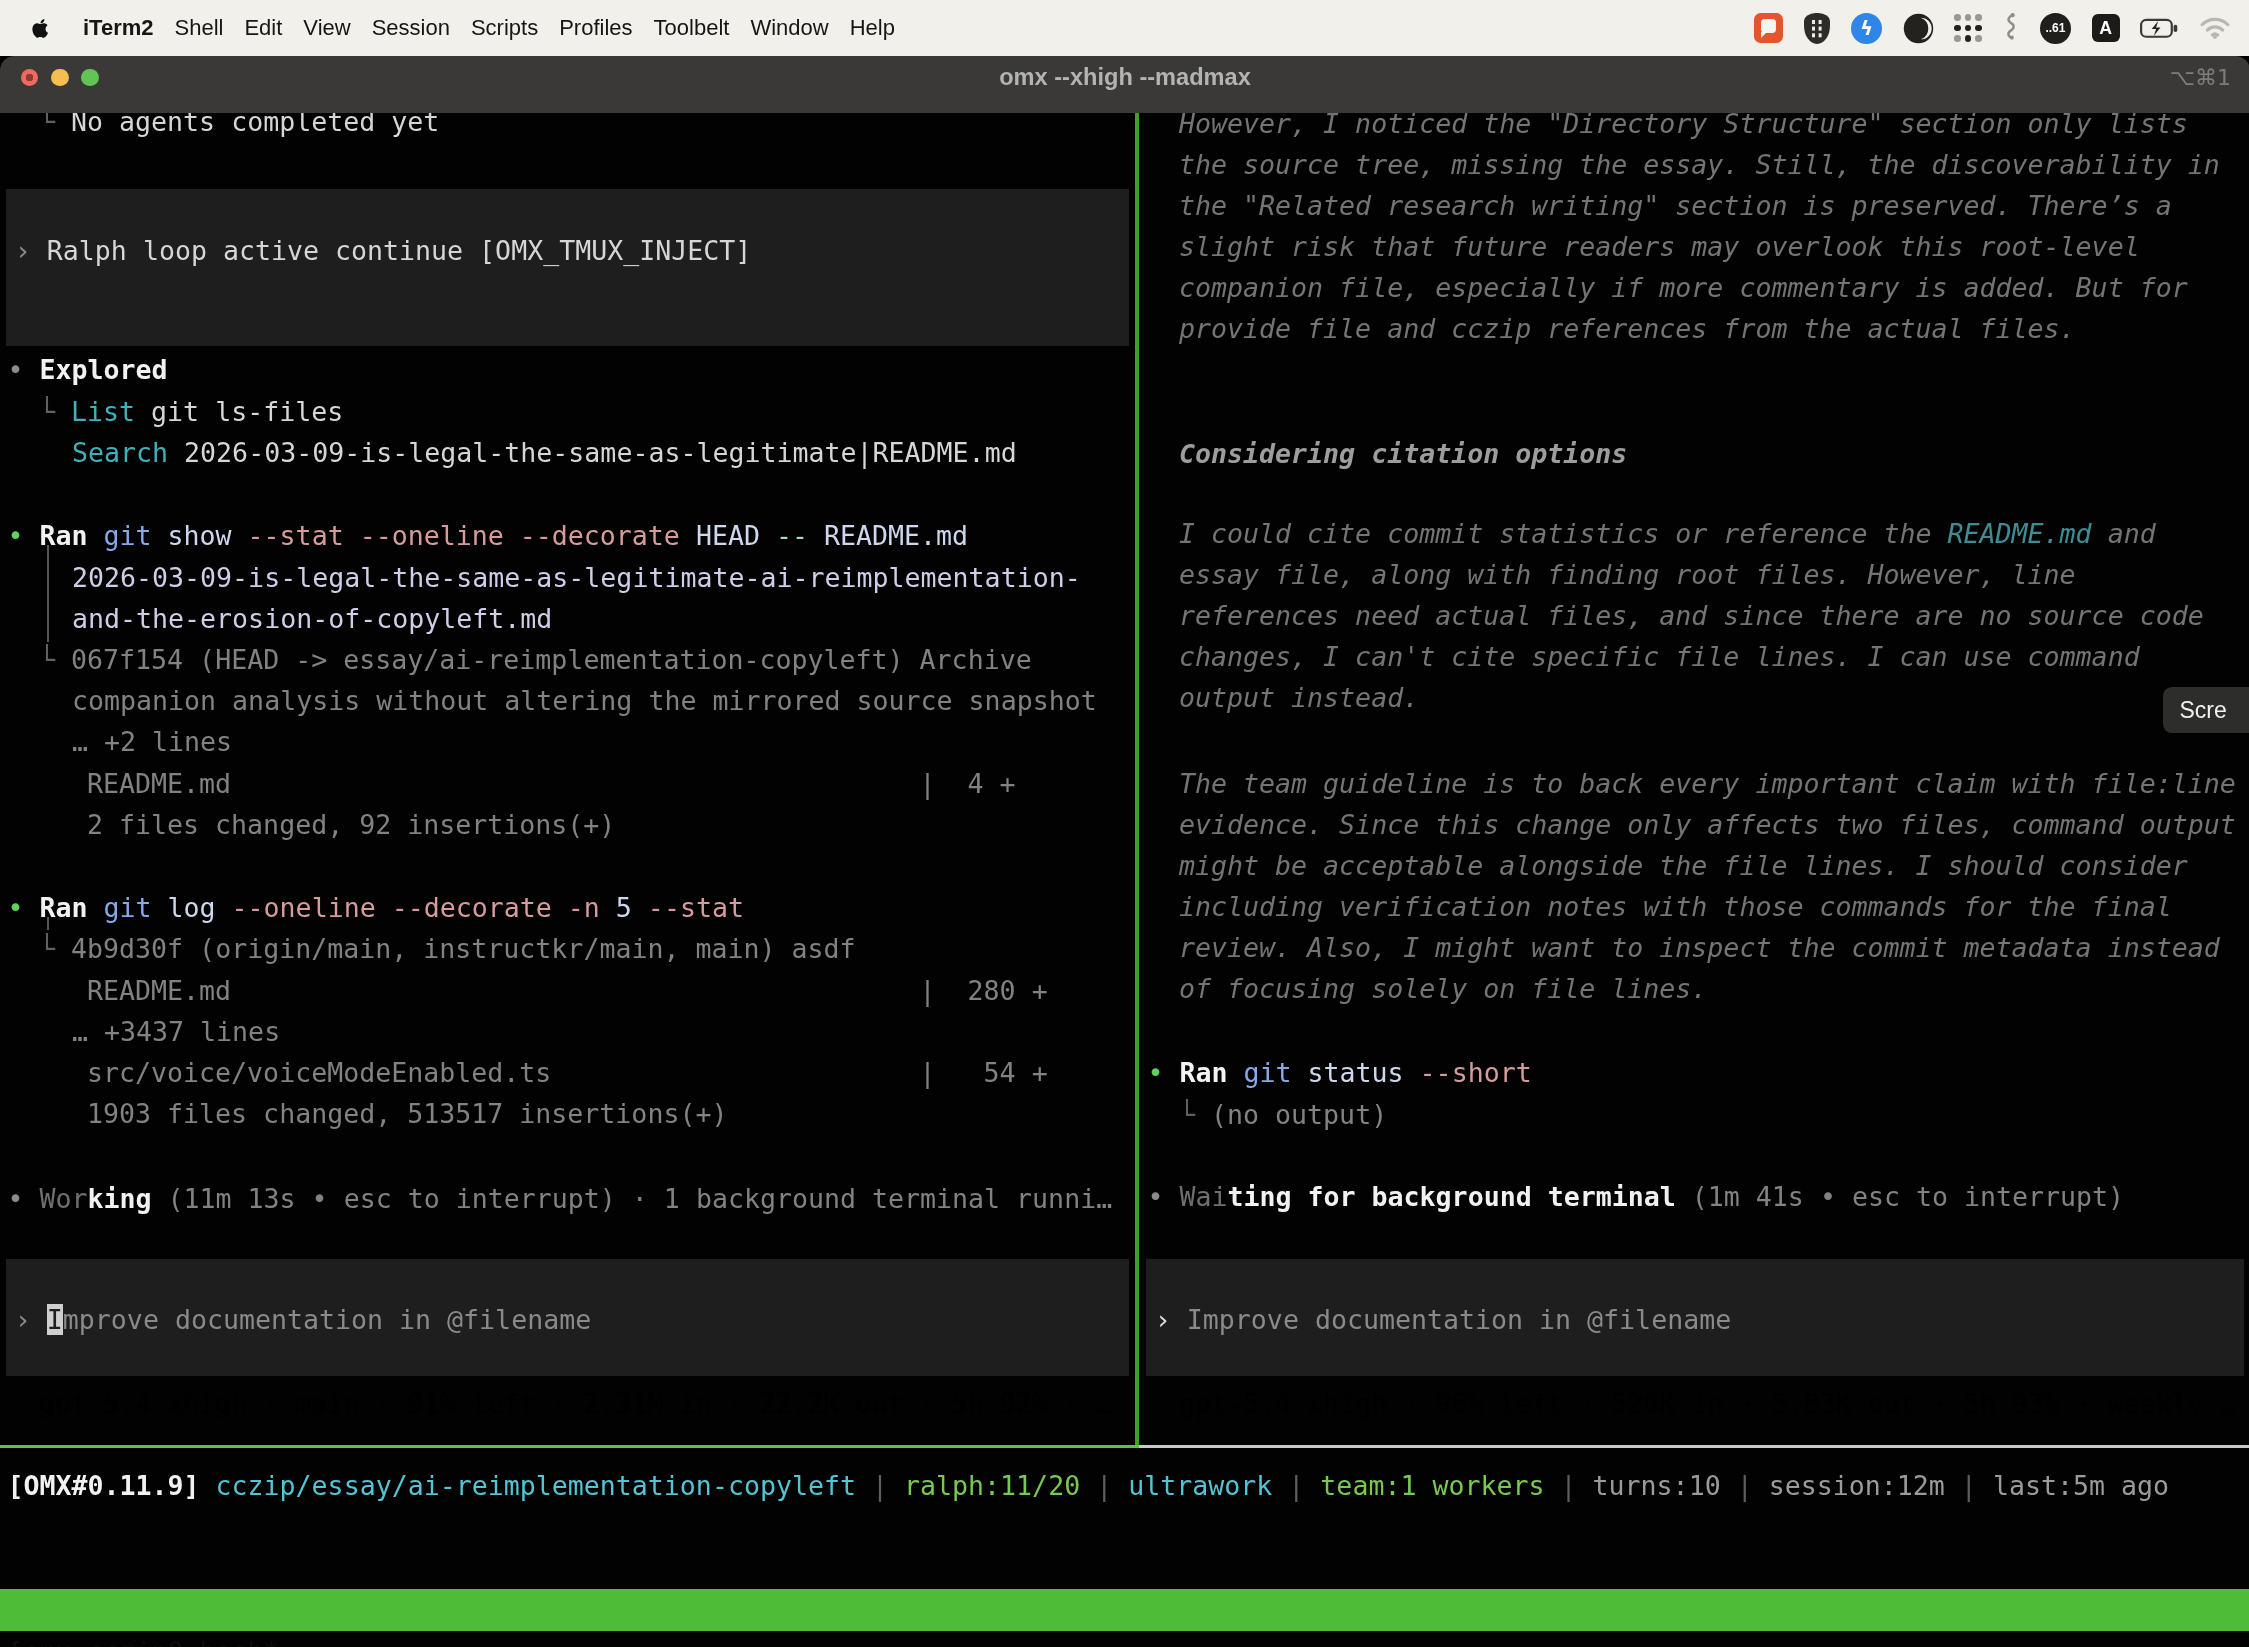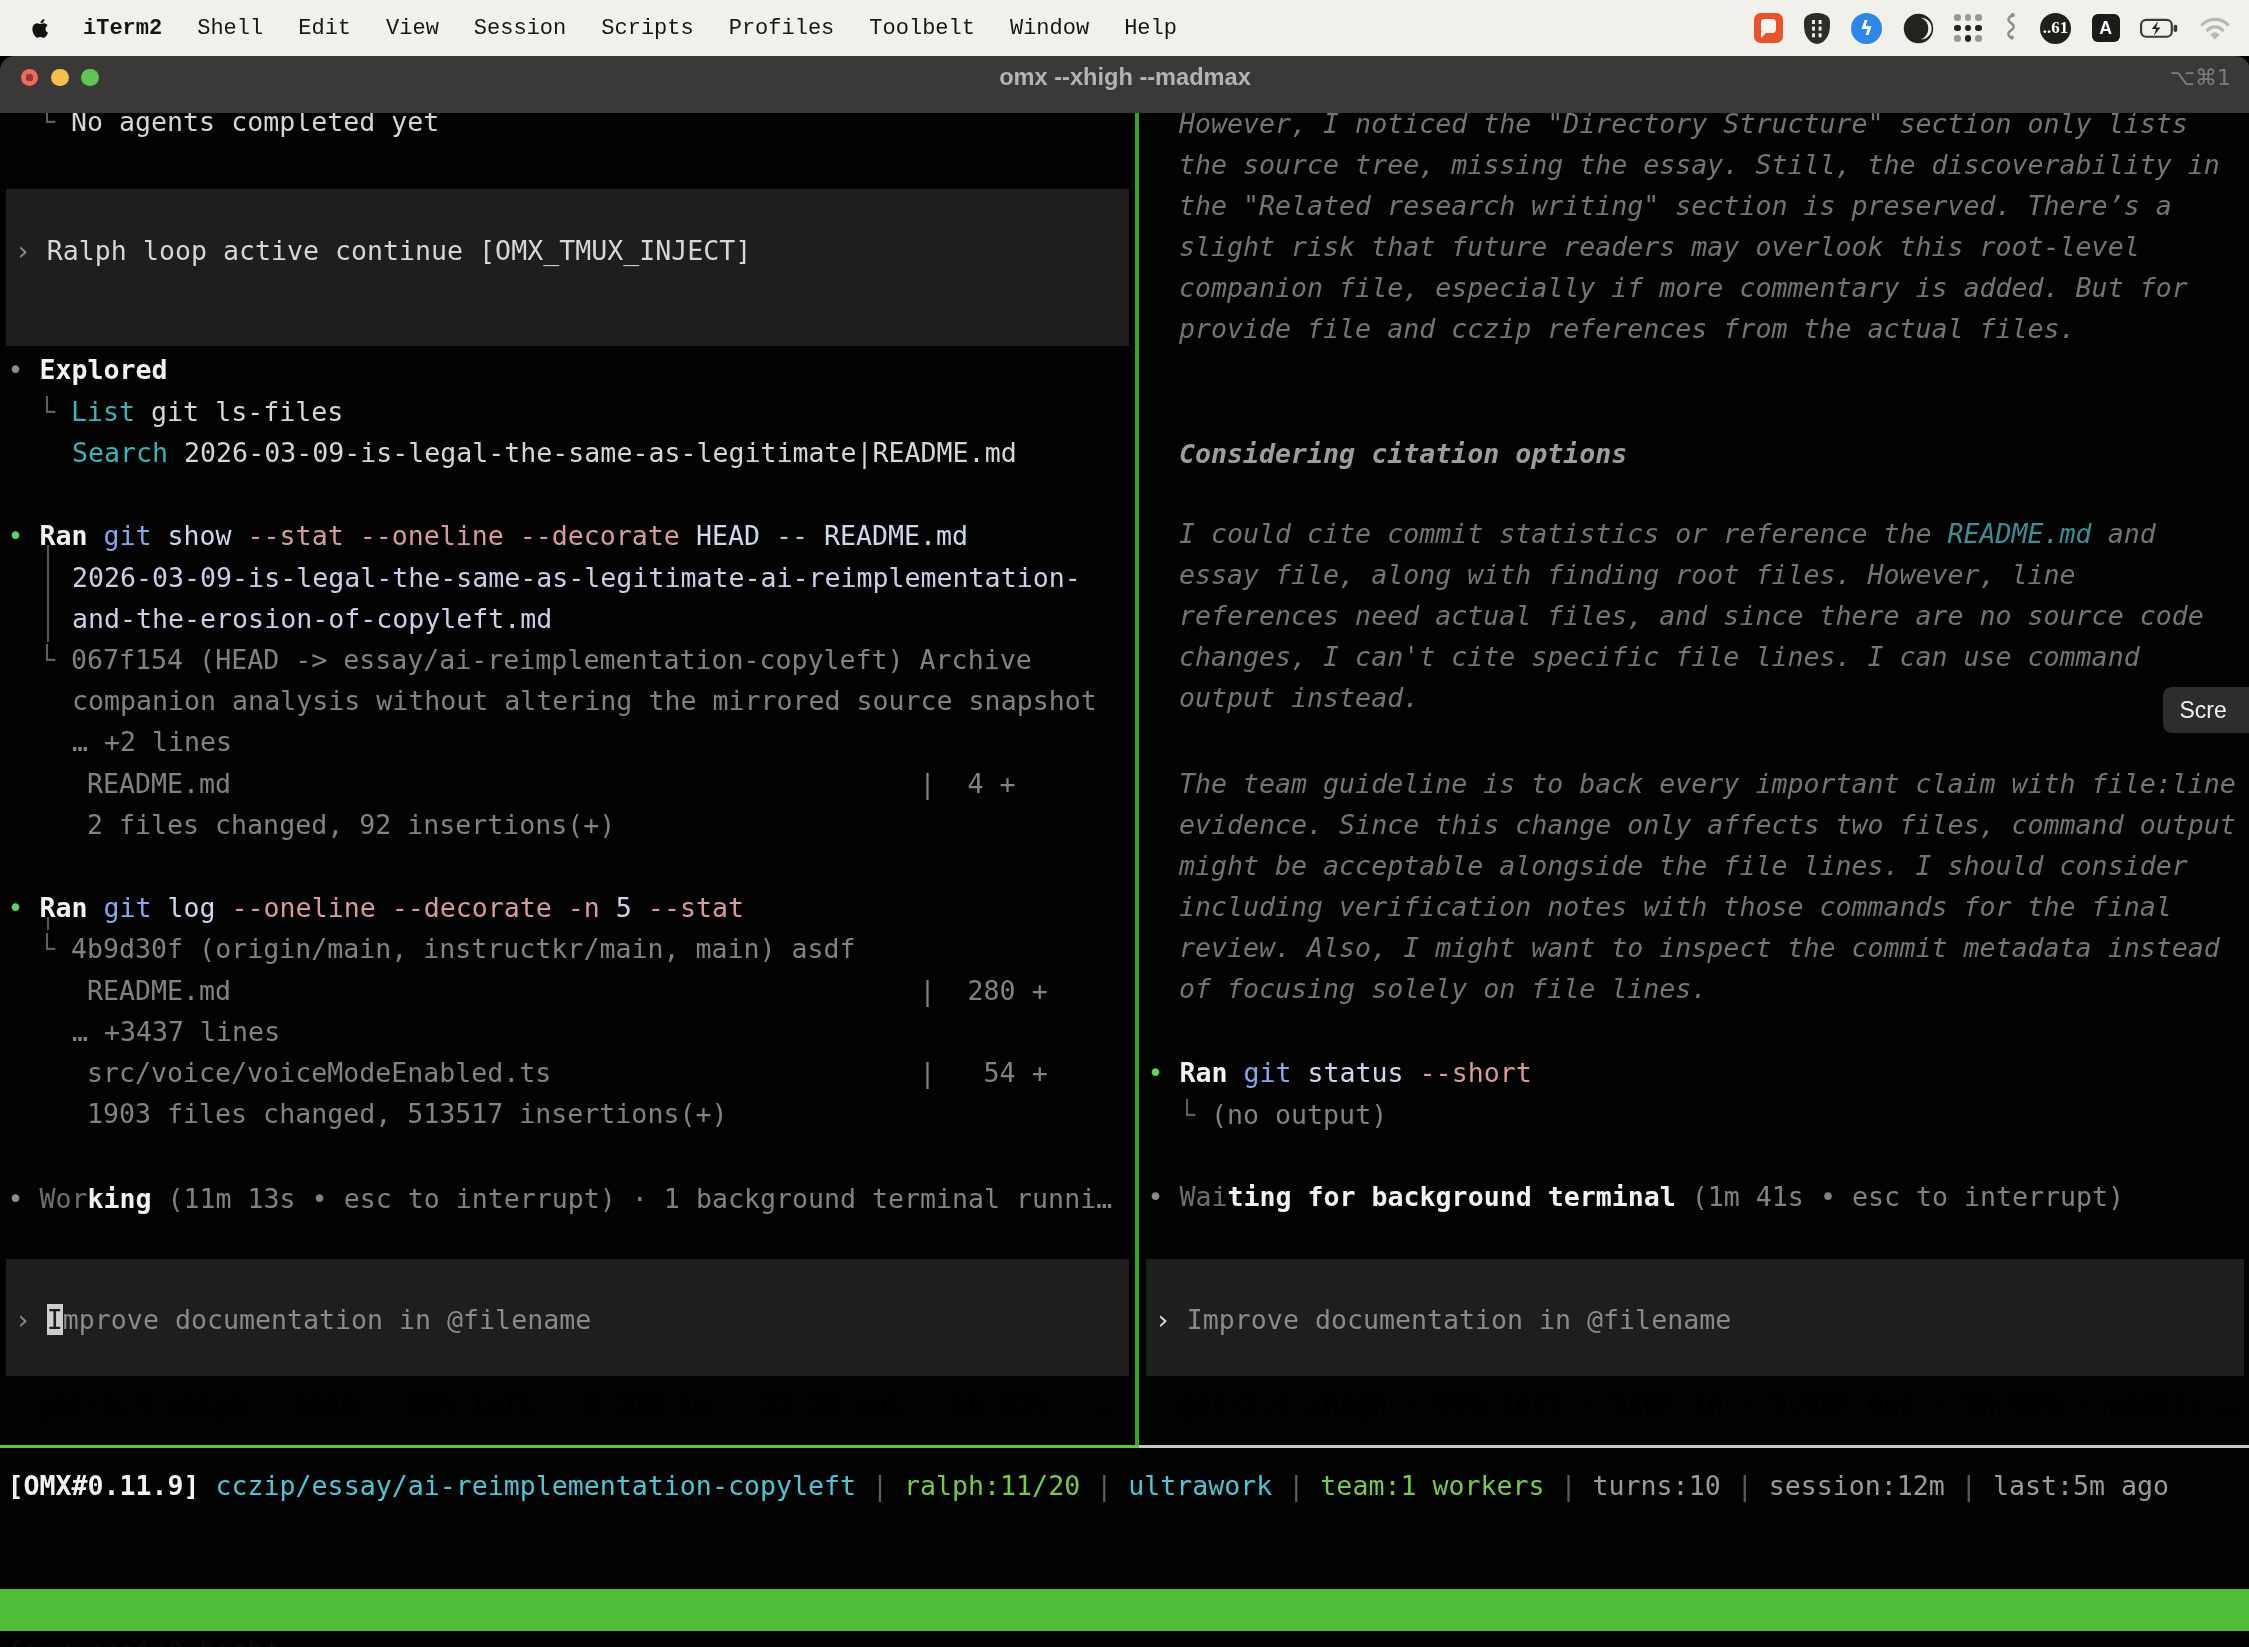--- a/index.html
+++ b/index.html
@@ -4,39 +4,39 @@
 <style>
   html,body{margin:0;padding:0;}
   body{width:2250px;height:1648px;background:#000;overflow:hidden;position:relative;
        font-family:"DejaVu Sans Mono",monospace;}
 
   
   .menubar{position:absolute;top:0;left:0;right:0;height:56px;background:#f1f0ea;
            display:flex;align-items:center;font-family:"Liberation Sans",sans-serif;
            font-size:22px;color:#161616;z-index:30;}
   .apple{margin-left:31px;display:flex;align-items:center;}
-  .menus{display:flex;gap:35px;margin-left:32px;font-family:Liberation Mono, monospace;}
+  .menus{display:flex;gap:21px;margin-left:32px;}
   .mitem{white-space:nowrap;}
   .mitem:first-child{font-weight:700;}
   .statusicons{margin-left:auto;display:flex;align-items:center;gap:20.7px;margin-right:19px;}
   .ic{display:flex;align-items:center;justify-content:center;}
   .ic-chat{width:29.5px;height:29.5px;border-radius:6.6px;background:#e4552e;position:relative;}
   .ic-chat::before{content:"";position:absolute;left:7.4px;top:5.9px;width:14.8px;height:14px;
                    border-radius:3.7px;background:#f6f4ee;}
   .ic-chat::after{content:"";position:absolute;left:7.4px;top:18.5px;border-left:6.6px solid #f6f4ee;
                   border-bottom:6.6px solid transparent;}
   .ic-shield{width:26.6px;height:31px;background:#2d2c29;border-radius:11.8px 11.8px 13.3px 13.3px / 8.9px 8.9px 19px 19px;position:relative;}
   .ic-shield::after{content:"";position:absolute;left:8px;top:7.4px;width:3.7px;height:3.7px;background:#eceae4;
       box-shadow:6.6px 0 #eceae4, 0 6.6px #eceae4, 6.6px 6.6px #eceae4, 0 13.3px #eceae4, 6.6px 13.3px #eceae4;}
   .ic-msgr{width:31px;height:31px;border-radius:50%;background:#2f86e8;color:#fff;
            font-size:20px;font-weight:bold;font-family:"DejaVu Sans",sans-serif;}
   .ic-dots{display:grid;grid-template-columns:repeat(3,7.4px);grid-auto-rows:7.4px;gap:3px;}
   .ic-dots span{width:6.6px;height:6.6px;border-radius:50%;}
   .ic-badge61{width:31px;height:31px;border-radius:50%;background:#201f1c;color:#fff;
-              font-size:17px;font-family:Liberation Serif, serif;font-weight:700;}
+              font-size:12px;font-family:Liberation Sans, sans-serif;font-weight:700;}
   .ic-abadge{width:28px;height:28px;border-radius:5.9px;background:#1c1b19;color:#fff;
              font-size:17.7px;font-family:"Liberation Sans",sans-serif;font-weight:700;}
 
   
   .titlebar{position:absolute;top:56px;left:0;right:0;height:57px;background:#3a3937;
             border-radius:14.8px 14.8px 0 0;z-index:20;}
   .tldots{position:absolute;left:20.7px;top:12.5px;display:flex;gap:12.5px;}
   .tld{width:17.7px;height:17.7px;border-radius:50%;}
   .tld-close{background:radial-gradient(circle,#8f3b34 0 3.7px,#ee6a5f 3.7px);}
   .tld-min{background:#f5bf4f;}

